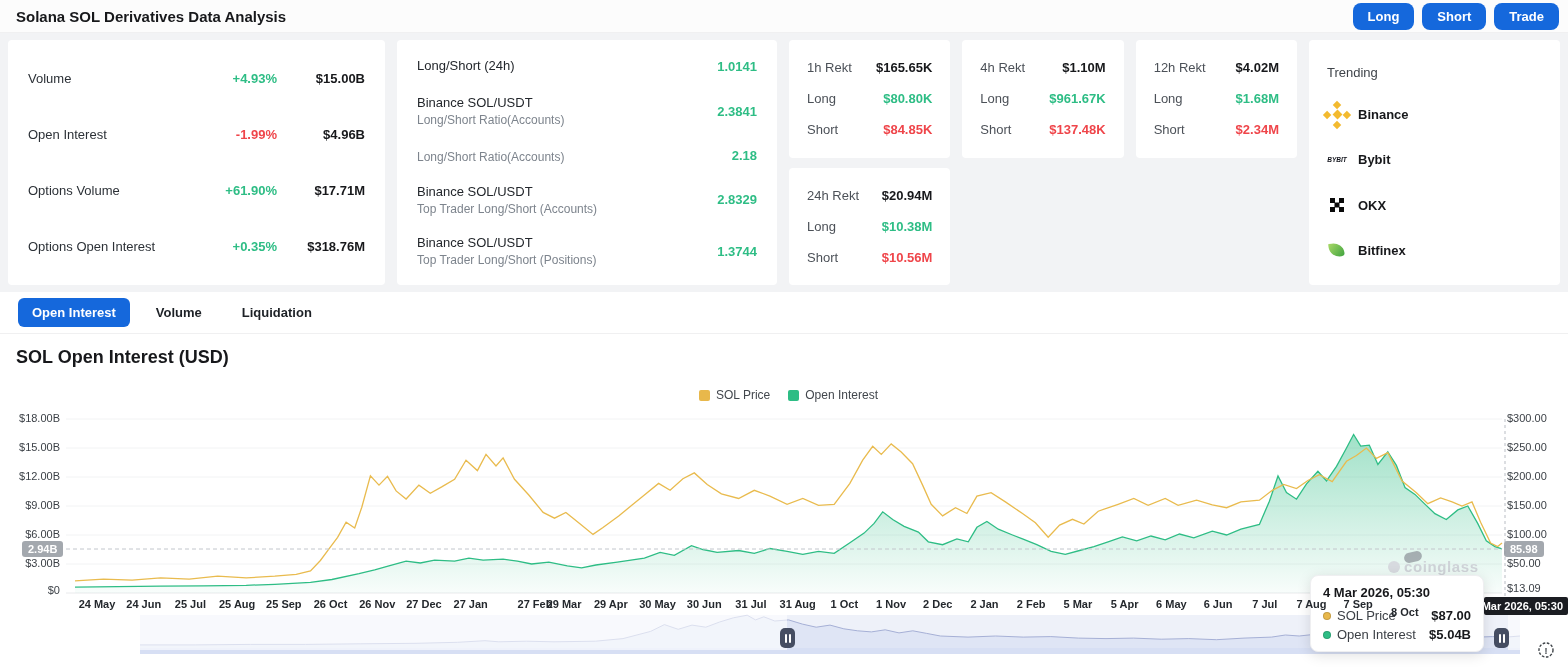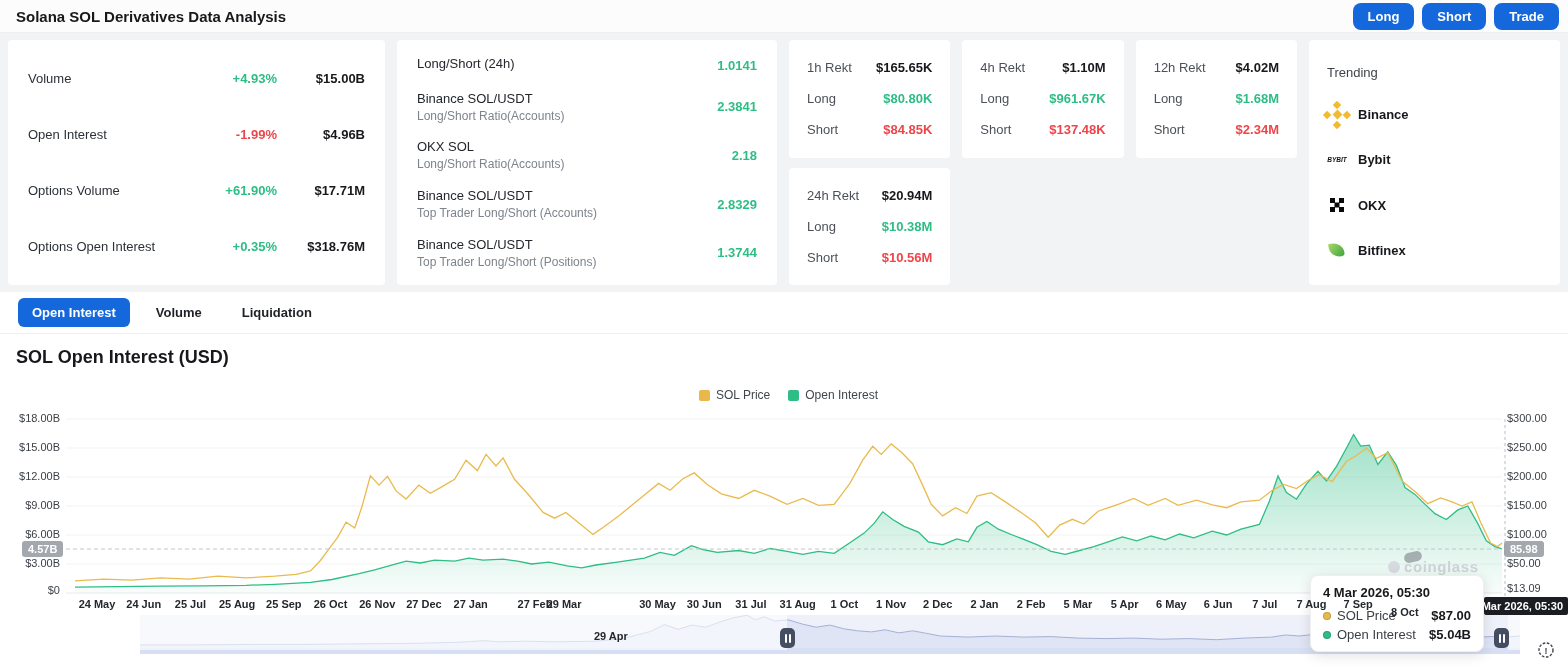--- a/index.html
+++ b/index.html
@@ -140,21 +140,20 @@
       <div class="rrow">
         <div class="rtitles">
           <div class="rtitle">Binance SOL/USDT</div>
           <div class="rsub">Long/Short Ratio(Accounts)</div>
         </div>
         <span class="rval">2.3841</span>
       </div>
 
       <div class="rrow">
         <div class="rtitles">
-          <div class="rtitle">OKX SOL</div>
           <div class="rsub">Long/Short Ratio(Accounts)</div>
         </div>
         <span class="rval">2.18</span>
       </div>
 
       <div class="rrow">
         <div class="rtitles">
           <div class="rtitle">Binance SOL/USDT</div>
           <div class="rsub">Top Trader Long/Short (Accounts)</div>
         </div>
@@ -347,21 +346,21 @@
       <span class="xlab" style="left: 143.71px;">24 Jun</span>
       <span class="xlab" style="left: 190.42px;">25 Jul</span>
       <span class="xlab" style="left: 237.13px;">25 Aug</span>
       <span class="xlab" style="left: 283.84px;">25 Sep</span>
       <span class="xlab" style="left: 330.55px;">26 Oct</span>
       <span class="xlab" style="left: 377.26px;">26 Nov</span>
       <span class="xlab" style="left: 423.97px;">27 Dec</span>
       <span class="xlab" style="left: 470.68px;">27 Jan</span>
       <span class="xlab" style="left: 535px;">27 Feb</span>
       <span class="xlab" style="left: 564.1px;">29 Mar</span>
-      <span class="xlab" style="left: 610.81px; margin-top: 32px;">29 Apr</span>
+      <span class="xlab" style="left: 610.81px;">29 Apr</span>
       <span class="xlab" style="left: 657.52px;">30 May</span>
       <span class="xlab" style="left: 704.23px;">30 Jun</span>
       <span class="xlab" style="left: 750.94px;">31 Jul</span>
       <span class="xlab" style="left: 797.65px;">31 Aug</span>
       <span class="xlab" style="left: 844.36px;">1 Oct</span>
       <span class="xlab" style="left: 891.07px;">1 Nov</span>
       <span class="xlab" style="left: 937.78px;">2 Dec</span>
       <span class="xlab" style="left: 984.49px;">2 Jan</span>
       <span class="xlab" style="left: 1031.2px;">2 Feb</span>
       <span class="xlab" style="left: 1077.91px;">5 Mar</span>
@@ -372,21 +371,21 @@
       <span class="xlab" style="left: 1311.46px;">7 Aug</span>
       <span class="xlab" style="left: 1358.17px;">7 Sep</span>
       <span class="xlab" style="left: 1404.88px; margin-top: 8px;">8 Oct</span>
     </div>
 
   <div class="watermark">
     <span class="wdot"></span>
     <span>coinglass</span>
   </div>
 
-  <span class="vbadge l">4.57B</span>
+  <span class="vbadge l">2.94B</span>
   <span class="vbadge r">85.98</span>
   <div class="xbadge">
       <span>4 Mar 2026, 05:30</span>
     </div>
 
   <div class="cursorblob"></div>
 
   <div class="tooltip">
     <div class="tt-date">4 Mar 2026, 05:30</div>
 

